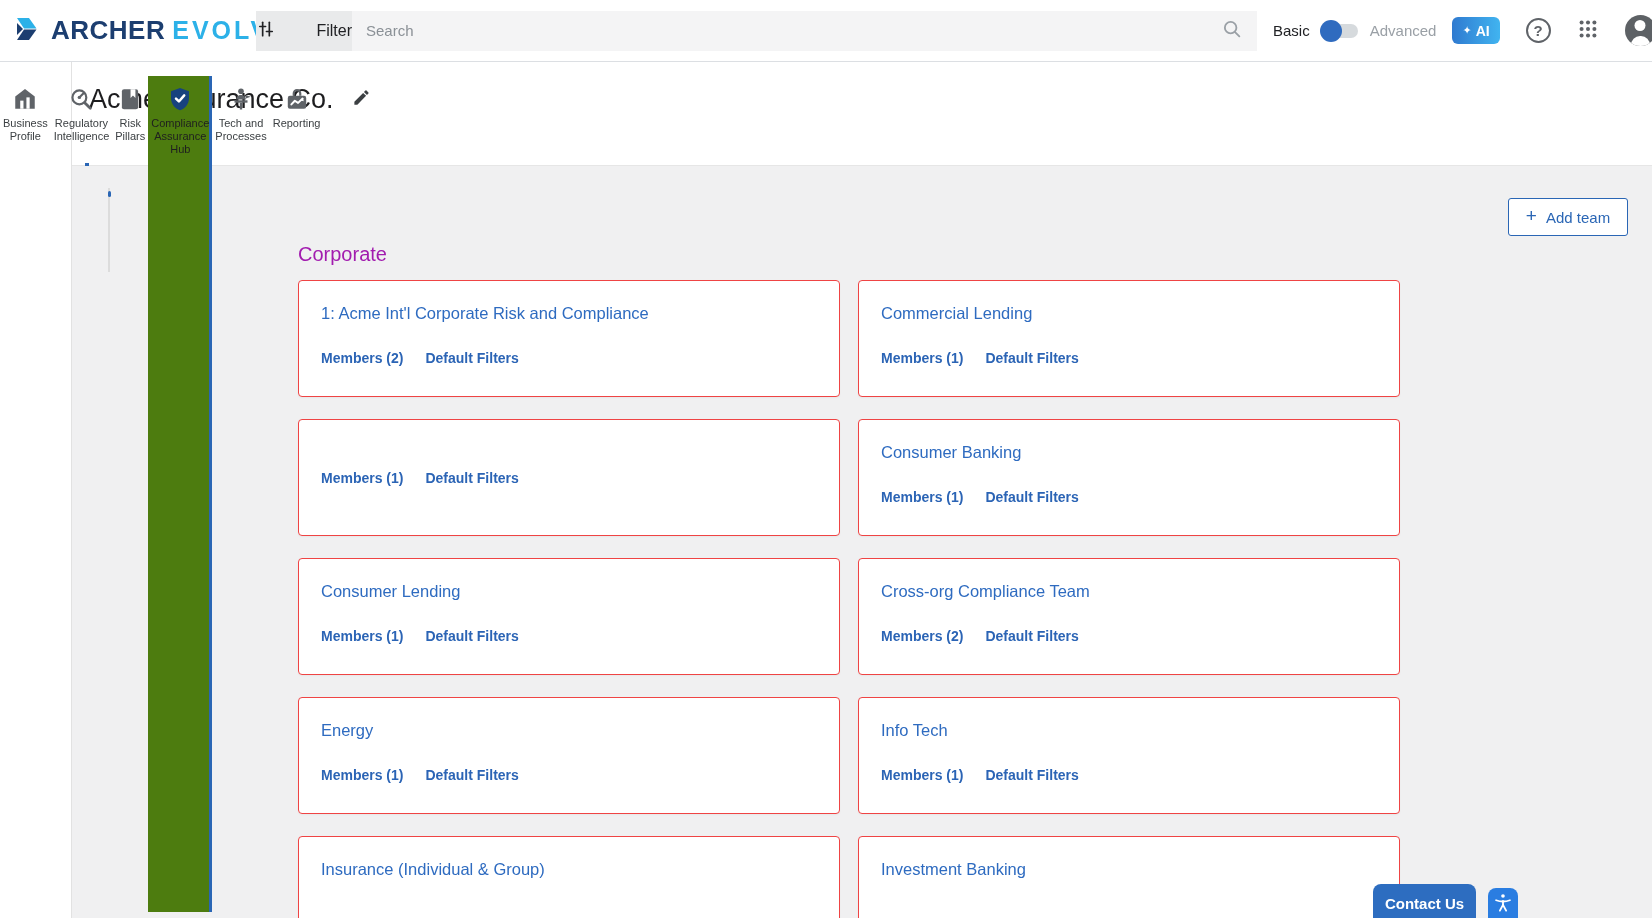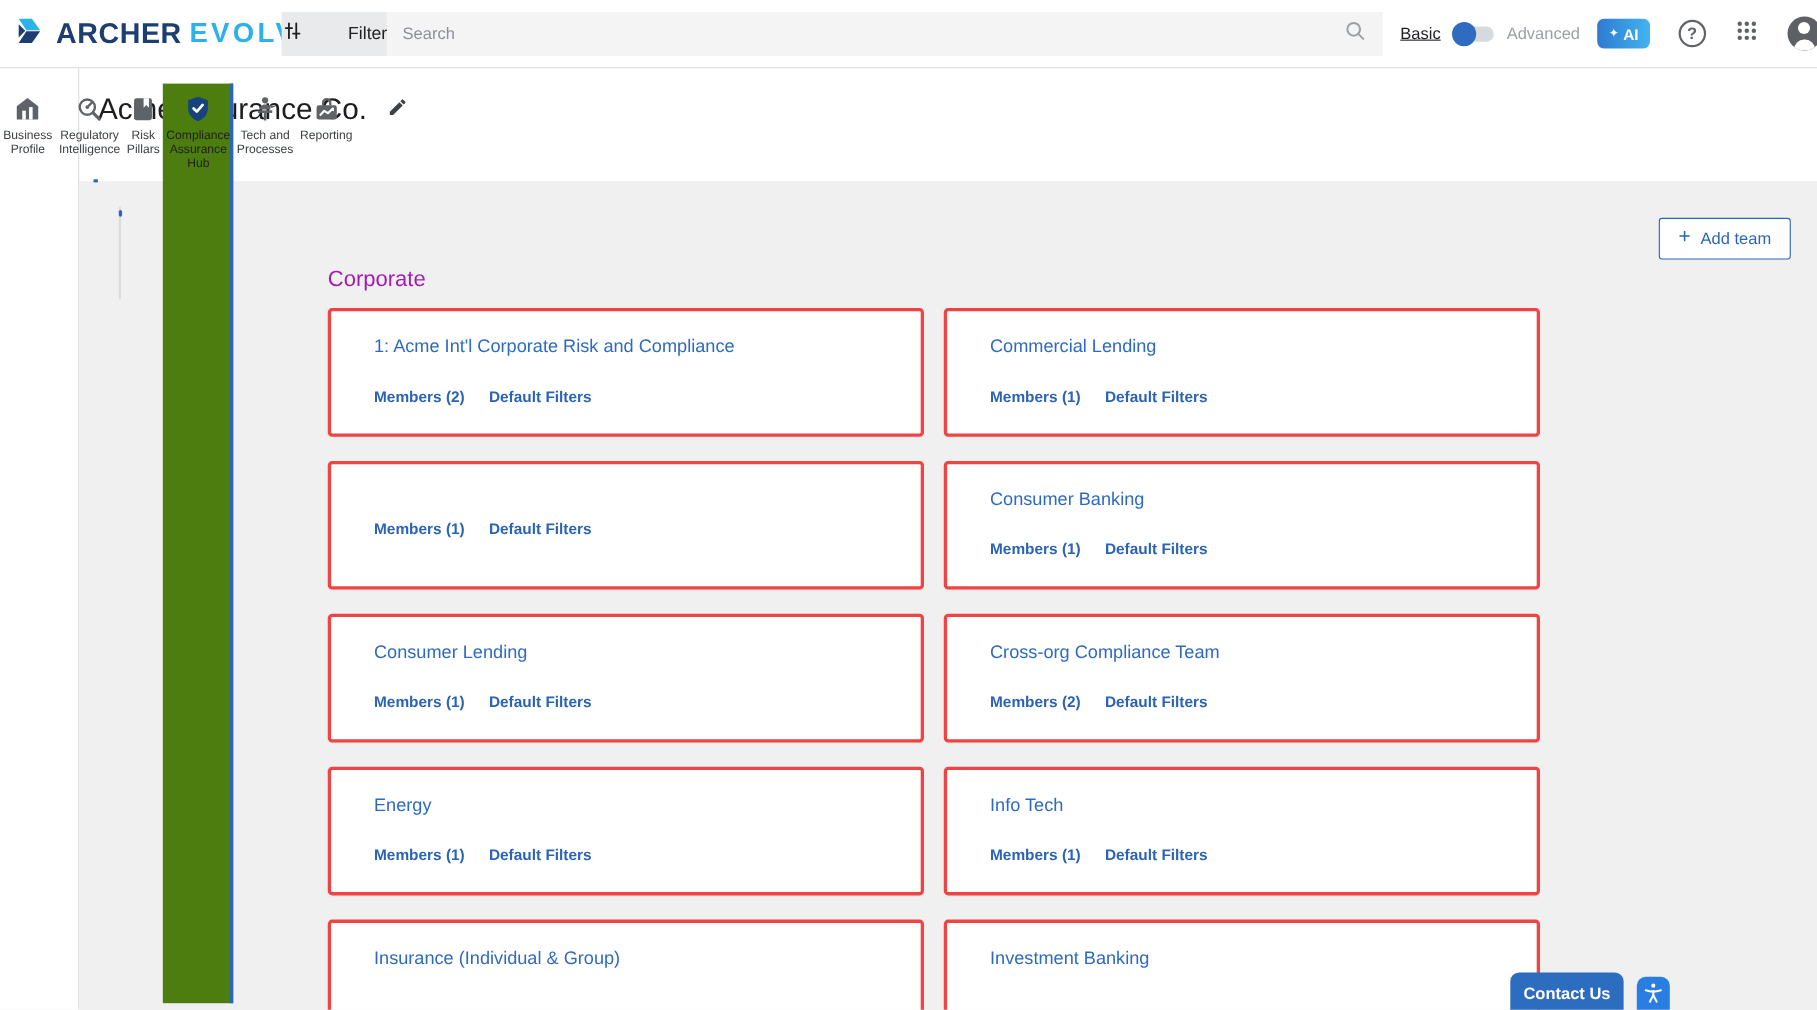--- a/index.html
+++ b/index.html
@@ -14,21 +14,21 @@
   .brand-primary { font-size:26px; font-weight:700; color:#1c3e70; letter-spacing:.5px;text-align:right; }
   .brand-secondary { font-size:25px; font-weight:600; color:#2cb1e8; letter-spacing:3px; }
   .filter-btn { height:40px; width:96px; background:#e9eaeb; display:flex; align-items:center;
     justify-content:space-between; gap:8px; font-size:16px; color:#202124; cursor:pointer; flex:0 0 auto; }
   .search-wrap { height:40px; width:905px; background:#f4f4f5; display:flex; align-items:center;
     padding:0 14px; flex:0 0 auto; }
   .search-wrap input { flex:1; border:none; outline:none; background:transparent;
     font-size:15px; color:#202124; font-family:"Liberation Sans", sans-serif; }
   .search-wrap input::placeholder { color:#8a9096; }
   .tb-right { display:flex; align-items:center; margin-left:16px; gap:0; }
-  .toggle-label-on { font-size:15px; color:#202124;text-decoration:underline; }
+  .toggle-label-on { font-size:15px; color:#202124; }
   .toggle-label-off { font-size:15px; color:#9aa0a6; }
   .toggle { width:36px; height:14px; background:#d6dadd; border-radius:8px; margin:0 12px;
     position:relative; cursor:pointer; }
   .toggle .knob { position:absolute; left:-2px; top:-4px; width:22px; height:22px;
     border-radius:50%; background:#2f6bbf; }
   .ai-btn { margin-left:16px; height:27px; padding:0 10px; border:none; border-radius:6px;
     background:linear-gradient(90deg,#2f7ad0,#41b4f0); color:#fff; font-weight:700; font-size:14px;
     display:flex; align-items:center; gap:4px; cursor:pointer; font-family:"Liberation Sans", sans-serif; }
   .ai-btn .sparkle { font-size:11px; font-weight:400; }
   .tb-icon { margin-left:26px; display:flex; align-items:center; justify-content:center; cursor:pointer; }
@@ -72,22 +72,22 @@
 
   .add-team-btn { position:absolute; top:32px; right:24px; width:120px; height:38px; background:#fff;
     border:1px solid #2a66b5; border-radius:3px; color:#2a66b5; font-size:15px; font-weight:500;
     display:flex; align-items:center; justify-content:center; gap:9px; cursor:pointer;
     font-family:"Liberation Sans", sans-serif; }
   .add-team-btn .plus { font-size:19px; font-weight:400; margin-top:-2px; }
 
   .teams-area { position:absolute; left:226px; top:77px; width:1102px; }
   .section-label { font-size:20px; color:#a21caf; margin-bottom:14px; }
   .cards-grid { display:grid; grid-template-columns:1fr 1fr; column-gap:18px; row-gap:22px; }
-  .team-card { background:#fff; border:3px solid #ef4444; border-radius:4px; height:117px;
-    padding:23px 39px 0; box-shadow:0 1px 2px rgba(0,0,0,.04); }
+  .team-card { background:#fff; border:1px solid #ef4444; border-radius:4px; height:117px;
+    padding:23px 22px 0; box-shadow:0 1px 2px rgba(0,0,0,.04); }
   .team-name { font-size:16.5px; font-weight:500; color:#2e6bc0; cursor:pointer; }
   .team-links { display:flex; gap:22px; margin-top:27px; }
   .team-links span { font-size:14px; font-weight:700; color:#2b64b5; cursor:pointer; }
 
   
   .contact-btn { position:absolute; left:1373px; top:884px; width:103px; height:44px;
     background:#2d6dc0; color:#fff; font-size:15px; font-weight:700; border:none; border-radius:8px;
     display:flex; align-items:flex-start; justify-content:center; padding-top:11px; cursor:pointer; z-index:40;
     font-family:"Liberation Sans", sans-serif; }
   .a11y-btn { position:absolute; left:1488px; top:888px; width:30px; height:38px; background:#2a7de1;

